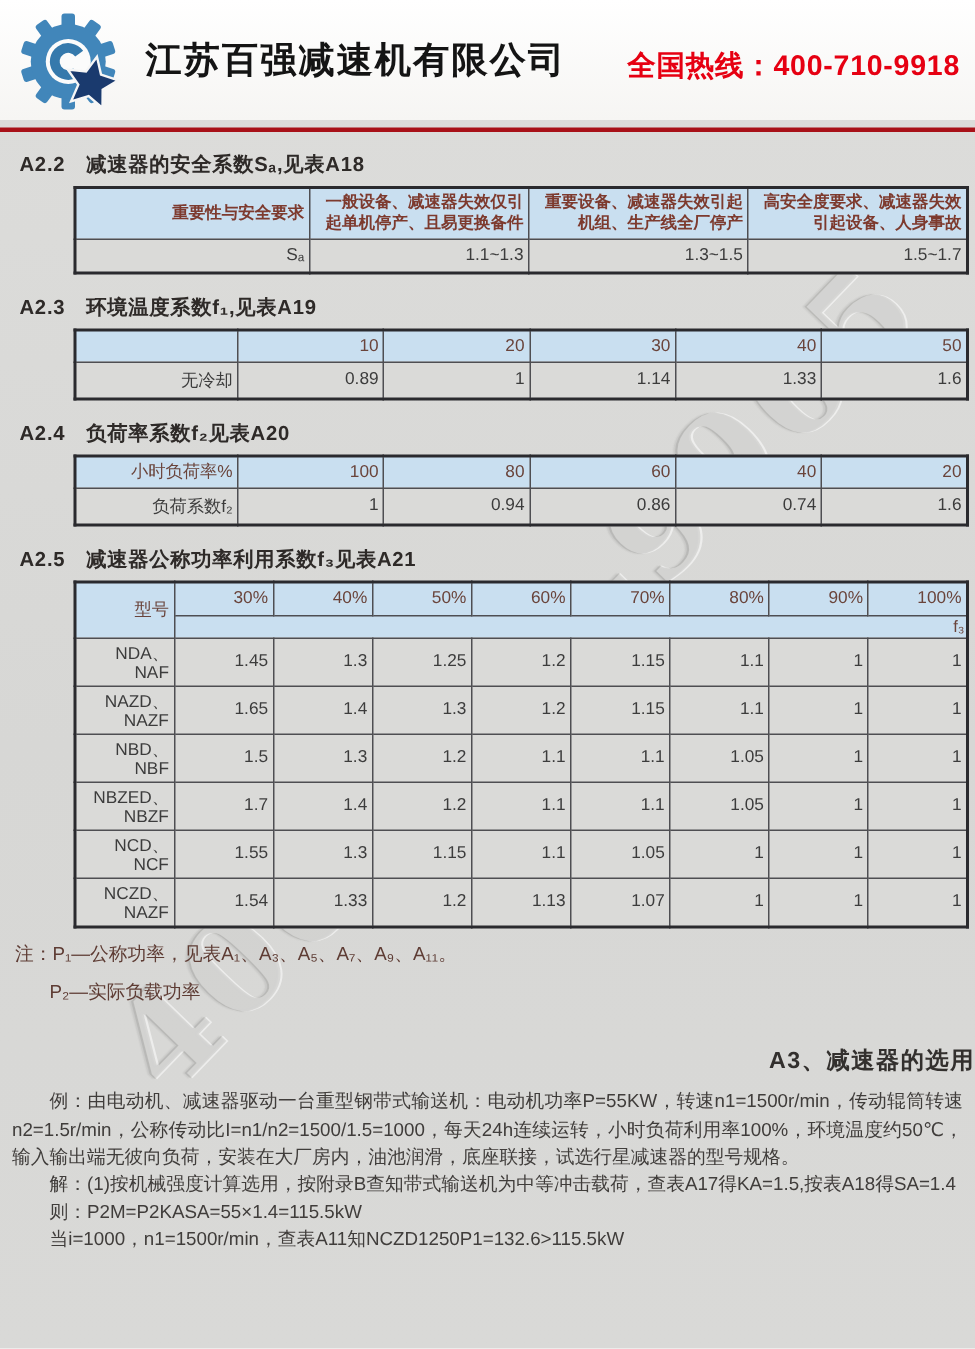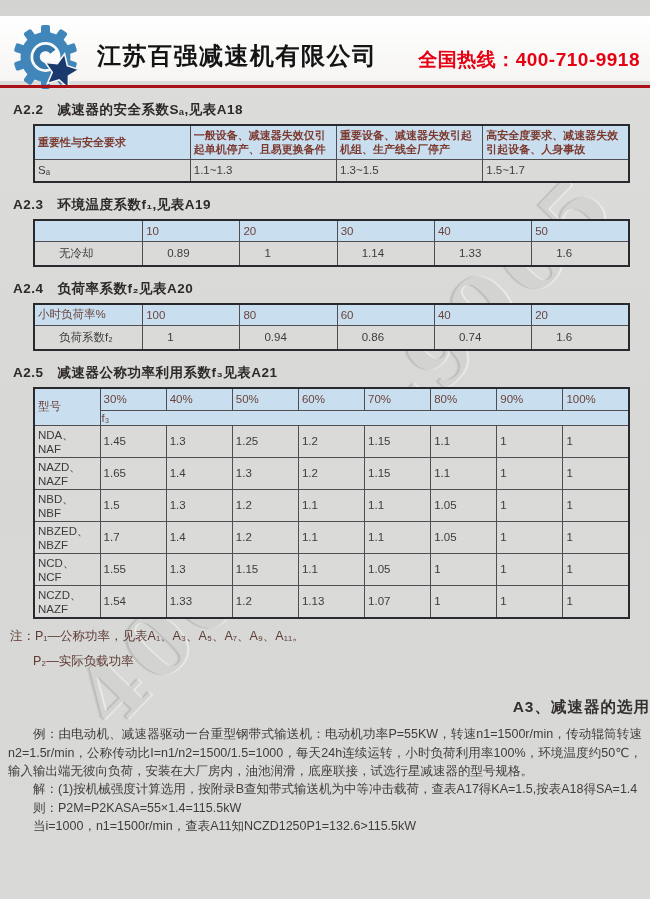--- a/index.html
+++ b/index.html
@@ -1,37 +1,37 @@
 <!DOCTYPE html>
 <html><head>
 <meta charset="utf-8">
 <style>
   html,body{margin:0;padding:0;}
   body{font-family:"Liberation Sans","DejaVu Sans",sans-serif;}
   .page{position:relative;width:650px;height:899px;overflow:hidden;
         background:linear-gradient(180deg,#d3d3d1 0%,#dcdcda 8%,#d7d7d5 55%,#d9d9d7 100%);}
   
-  .hdr{position:absolute;top:16px;left:0;right:0;height:65px;
+  .hdr{position:absolute;top:0;left:0;right:0;height:80px;
        background:linear-gradient(180deg,#ffffff,#f6f5f3);z-index:3;}
   .redline{position:absolute;top:85px;left:0;right:0;height:3px;background:#a81118;z-index:3;}
   .logo{position:absolute;left:12px;top:6px;}
   .company{position:absolute;left:97px;top:24px;font-size:24px;font-weight:700;
            color:#141414;letter-spacing:1.5px;}
   .hotline{position:absolute;right:10px;top:31px;font-size:19px;font-weight:700;color:#e60012;letter-spacing:.5px;text-align:right;}
   
   .wm{position:absolute;left:-55px;top:400px;width:800px;text-align:center;
       transform:rotate(-46deg);font-family:"DejaVu Serif",serif;font-weight:700;
       font-size:86px;letter-spacing:5px;color:rgba(108,104,100,0.16);
       text-shadow:1px 1px 0 rgba(255,255,255,0.55),-1px -1px 1px rgba(70,70,70,0.10);
       pointer-events:none;z-index:1;white-space:nowrap;}
   
   .content{position:absolute;top:88px;left:0;right:0;z-index:2;}
   .sec-h{font-size:13.5px;font-weight:600;color:#2e2a28;margin:13px 0 5px 13px;letter-spacing:.5px;}
-  table{border-collapse:collapse;width:597px;margin-left:33px;background:#dadad8;
-        font-size:11.5px;color:#3c3c3c;text-align:left;table-layout:fixed;
+  table{border-collapse:collapse;width:597px;margin-left:49px;background:#dadad8;
+        font-size:11.5px;color:#3c3c3c;text-align:right;table-layout:fixed;
         border:2px solid #2a2a2e;}
   th,td{border:1px solid #4e4e52;padding:2px 3px;font-weight:400;}
   thead th{background:#c9dff0;color:#6a443b;}
   .tbl-a18 thead th{color:#7d3a2e;font-size:11px;line-height:1.3;font-weight:600;}
   .tbl-a18 thead th:first-child{width:25%;}
   .tbl-a18 td{height:17px;}
   .tbl-a19 tr>*:first-child,.tbl-a20 tr>*:first-child{width:17%;}
   .tbl-a19 th,.tbl-a20 th{height:16px;}
   .tbl-a19 td,.tbl-a20 td{height:19px;padding-left:24px;}
   .tbl-a21 tbody td:first-child{width:15.5%;}

